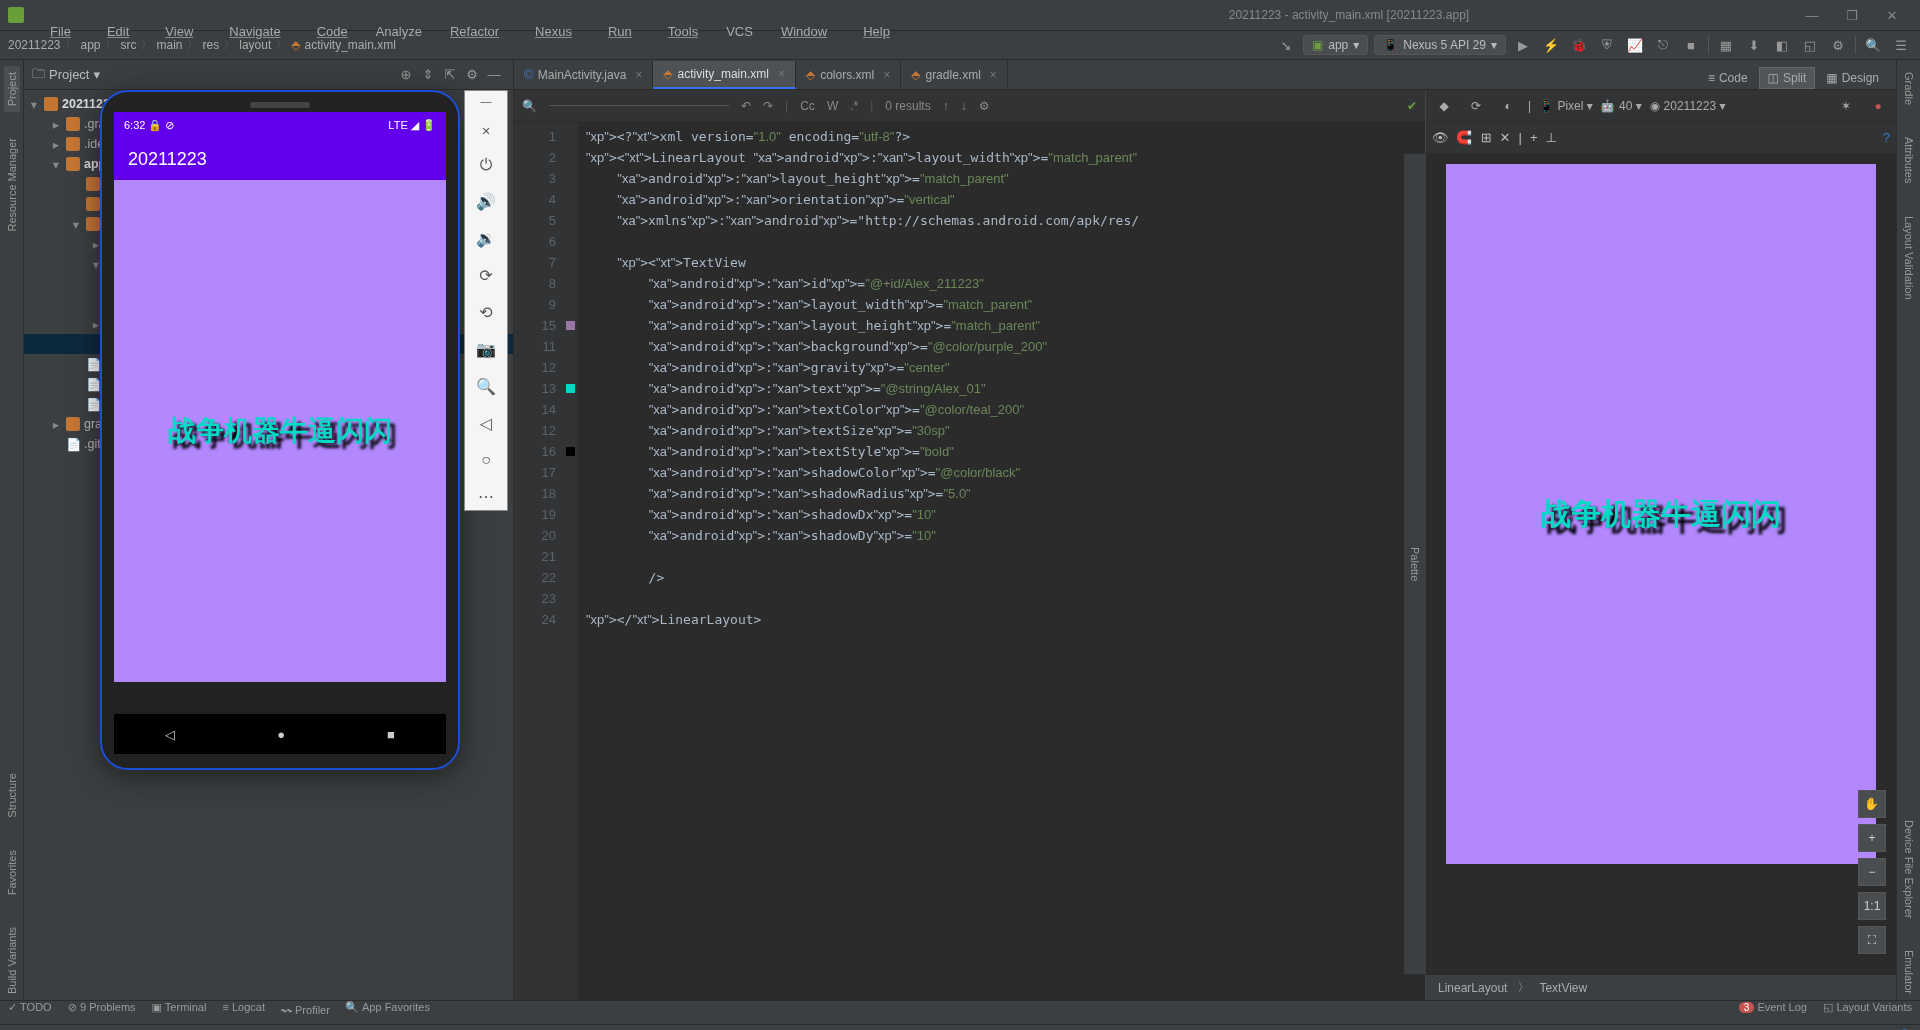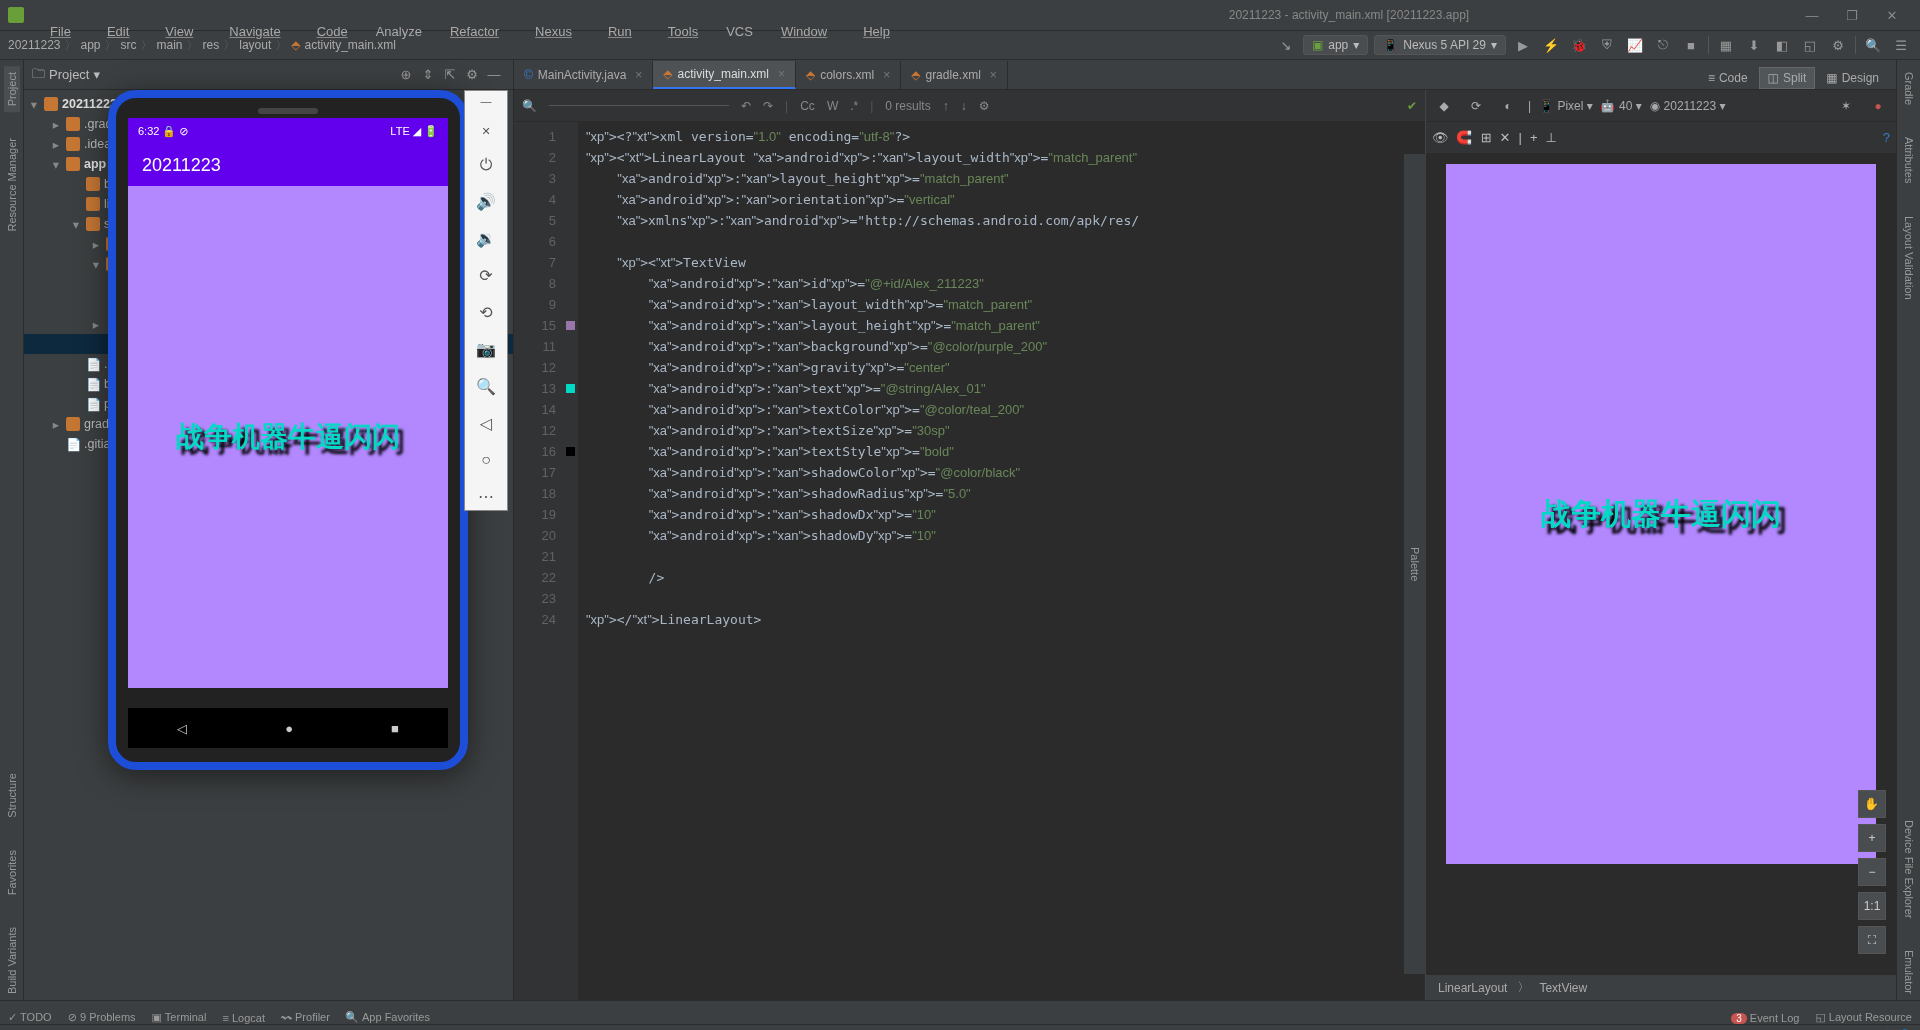--- a/index.html
+++ b/index.html
@@ -42,21 +42,21 @@
 .project-header .pbtn { width:22px; height:22px; display:flex; align-items:center; justify-content:center; cursor:pointer; color:#999; }
 .tree { padding:4px 0; font-size:12.5px; }
 .tree .row { display:flex; align-items:center; height:20px; padding-left:4px; gap:4px; }
 .tree .arrow { width:12px; text-align:center; color:#888; user-select:none; }
 .tree .fi { width:14px; height:14px; border-radius:2px; }
 .tree .fi.folder { background:#c57633; }
 .tree .path { color:#777; font-size:11px; margin-left:4px; }
 .tree .row.sel { background:#0d293e; }
 
 
-.emulator { position:absolute; left:108px; top:90px; width:360px; height:680px; background:#222; border:8px solid #1d4ed8; border-radius:28px; box-shadow:0 6px 30px rgba(0,0,0,.5); z-index:50; }
+.emulator { position:absolute; left:100px; top:90px; width:360px; height:680px; background:#222; border:2px solid #1d4ed8; border-radius:28px; box-shadow:0 6px 30px rgba(0,0,0,.5); z-index:50; }
 .emulator .speaker { width:60px; height:6px; background:#444; border-radius:3px; margin:10px auto 4px; }
 .emulator .screen { margin:0 12px; height:570px; background:#b388ff; position:relative; overflow:hidden; }
 .emulator .status { height:26px; background:#6200ee; display:flex; align-items:center; padding:0 10px; color:#fff; font-size:11px; justify-content:space-between; }
 .emulator .appbar { height:42px; background:#6200ee; display:flex; align-items:center; padding:0 14px; color:#fff; font-size:18px; font-weight:500; }
 .emulator .content { position:absolute; top:68px; left:0; right:0; bottom:0; background:#b388ff; display:flex; align-items:center; justify-content:center; }
 .emulator .content .txt { color:#03dac5; font-size:28px; font-weight:bold; text-shadow:5px 5px 3px #000; }
 .emulator .navbar { position:absolute; bottom:14px; left:12px; right:12px; height:40px; background:#000; display:flex; align-items:center; justify-content:space-around; color:#ccc; }
 .emu-toolbar { position:absolute; left:464px; top:90px; width:44px; background:#f5f5f5; border:1px solid #888; z-index:50; display:flex; flex-direction:column; align-items:center; padding:4px 0; gap:18px; color:#555; }
 .emu-toolbar .ebtn { font-size:16px; cursor:pointer; }
 
@@ -91,21 +91,21 @@
 .device-preview .txt { color:#03dac5; font-size:30px; font-weight:bold; text-shadow:6px 6px 3px #000; }
 .design-strip { position:absolute; left:-22px; top:0; bottom:0; width:22px; background:#3c3f41; display:flex; align-items:center; justify-content:center; }
 .design-strip .vtab, .ctree .vtab { writing-mode:vertical-rl; font-size:11px; color:#999; }
 .zoomctrl { position:absolute; right:10px; bottom:20px; display:flex; flex-direction:column; gap:6px; }
 .zoomctrl .zb { width:28px; height:28px; background:#4a4d4f; border:1px solid #555; display:flex; align-items:center; justify-content:center; cursor:pointer; color:#ccc; font-size:12px; }
 
 
 .comp-path { height:26px; background:#3c3f41; border-top:1px solid #2b2b2b; display:flex; align-items:center; padding:0 12px; gap:10px; font-size:12px; color:#aaa; }
 
 
-.bottombar { height:24px; background:#3c3f41; border-top:1px solid #2b2b2b; display:flex; align-items:flex-end; padding:0 8px; font-size:11px; color:#999; gap:16px; }
+.bottombar { height:24px; background:#3c3f41; border-top:1px solid #2b2b2b; display:flex; align-items:flex-start; padding:0 8px; font-size:11px; color:#999; gap:16px; }
 .bottombar .spacer { flex:1; }
 .statusbar { height:22px; background:#3c3f41; border-top:1px solid #2b2b2b; display:flex; align-items:center; padding:0 8px; font-size:11px; color:#999; }
 .statusbar .spacer { flex:1; }
 .badge { background:#c75450; color:#fff; border-radius:8px; padding:0 5px; font-size:10px; }
 
 .u { text-decoration:underline; text-decoration-color:#888; }
 </style>
 </head>
 <body>
 
@@ -497,21 +497,21 @@
 
 <div class="bottombar">
   <span>✓ <span>TODO</span></span>
   <span>⊘ <span>9</span> <span>Problems</span></span>
   <span>▣ <span>Terminal</span></span>
   <span>≡ <span>Logcat</span></span>
   <span>〰 <span>Profiler</span></span>
   <span>🔍 <span>App Favorites</span></span>
   <div class="spacer"></div>
   <span><span class="badge">3</span> <span>Event Log</span></span>
-  <span>◱ <span>Layout Resource</span></span>
+  <span>◱ <span>Layout Variants</span></span>
 </div>
 
 <div class="statusbar">
   <span>Launch succeeded (moments ago)</span>
   <div class="spacer"></div>
   <span>21:9</span>&nbsp;&nbsp;
   <span>LF</span>&nbsp;&nbsp;
   <span>UTF-8</span>&nbsp;&nbsp;
   <span>4 spaces</span>&nbsp;&nbsp;
   <span>🔒</span>&nbsp;

